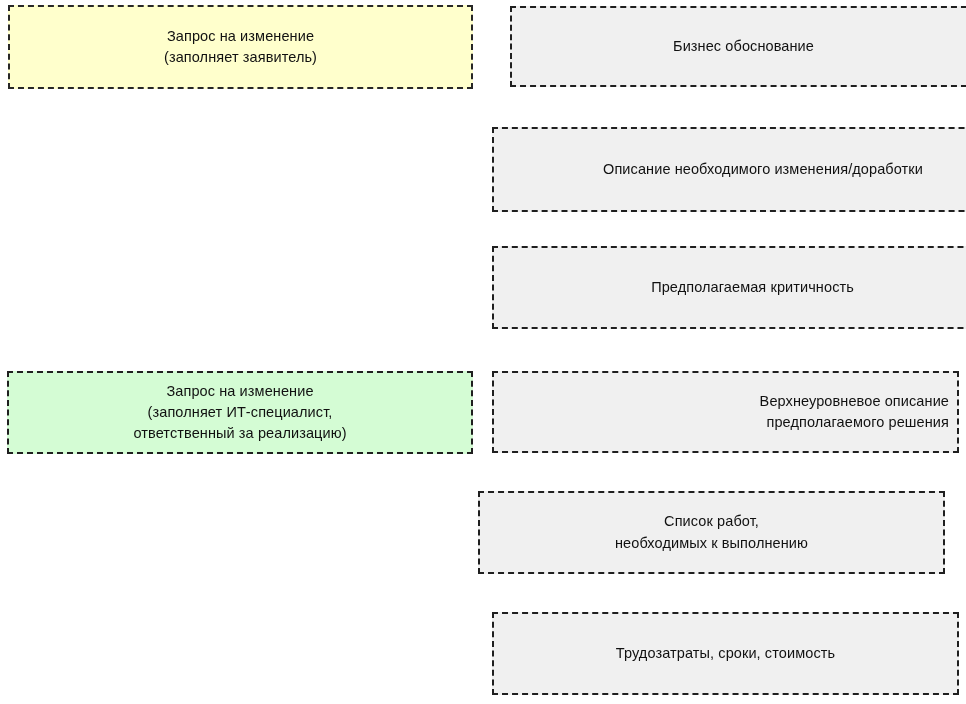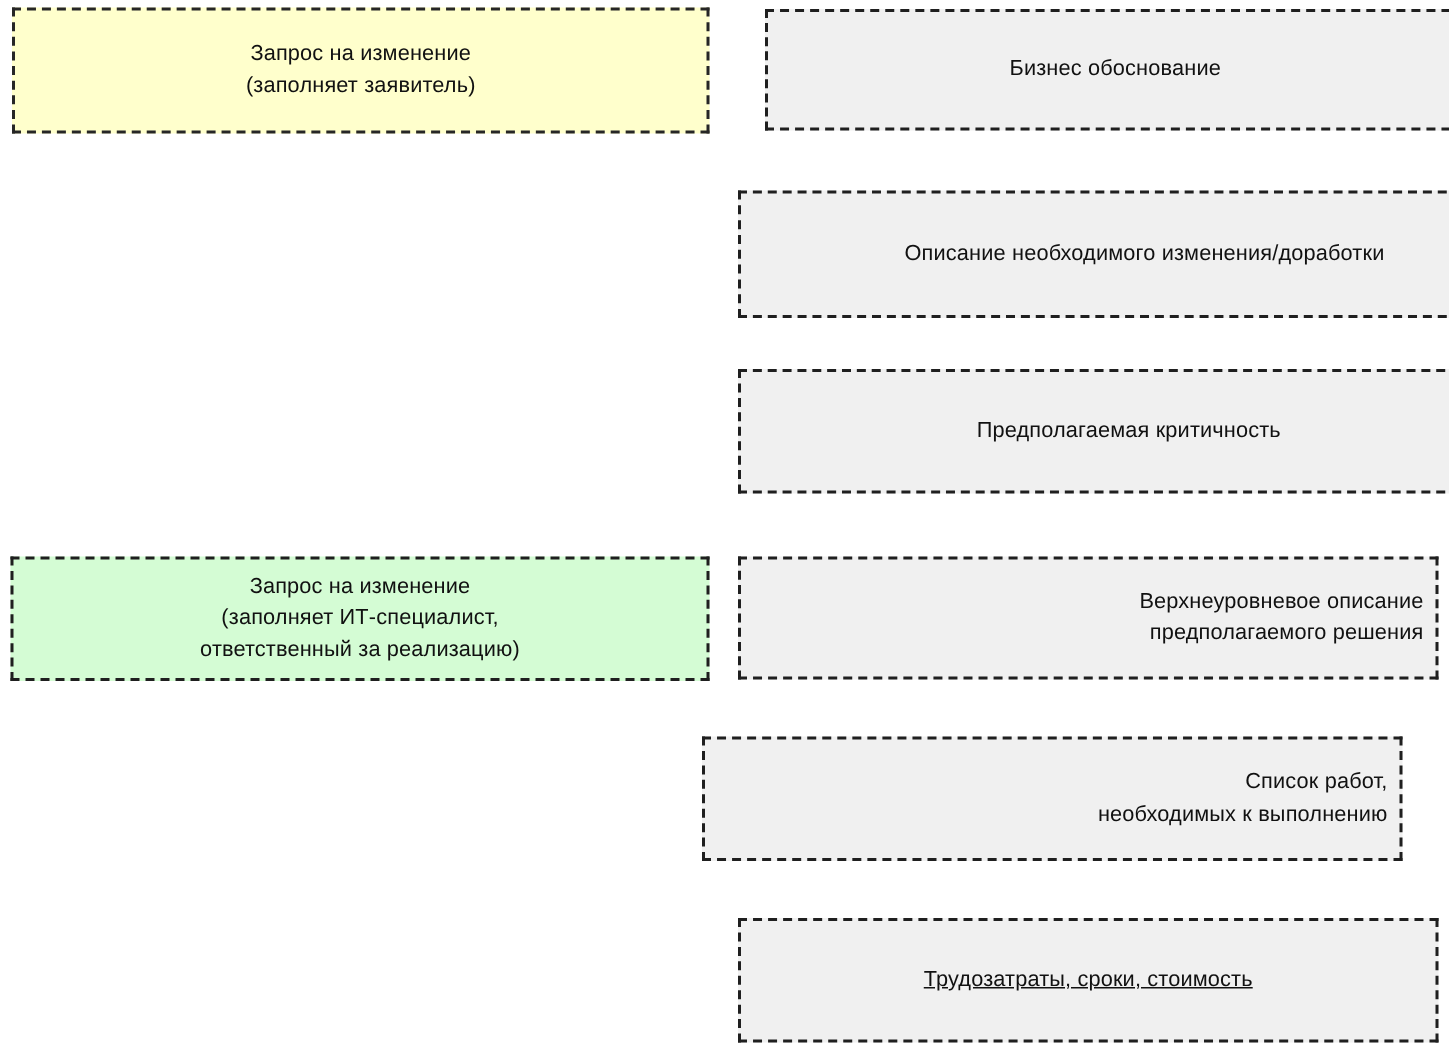--- a/index.html
+++ b/index.html
@@ -81,22 +81,22 @@
 
   <div class="node node-gray" style="left:492px; top:246px; width:521px; height:83px;">
     <span class="node-label">Предполагаемая критичность</span>
   </div>
 
   <div class="node node-gray" style="left:492px; top:371px; width:467px; height:82px;text-align:right;">
     <span class="node-label">Верхнеуровневое описание
 предполагаемого решения</span>
   </div>
 
-  <div class="node node-gray" style="left:468px; top:491px; width:467px; height:83px;text-align:right;">
+  <div class="node node-gray" style="left:478px; top:491px; width:467px; height:83px;">
     <span class="node-label">Список работ,
 необходимых к выполнению</span>
   </div>
 
-  <div class="node node-gray" style="left:492px; top:612px; width:467px; height:83px;text-decoration:underline;">
+  <div class="node node-gray" style="left:492px; top:612px; width:467px; height:83px;">
     <span class="node-label">Трудозатраты, сроки, стоимость</span>
   </div>
 
 </div>
 
 </body></html>

